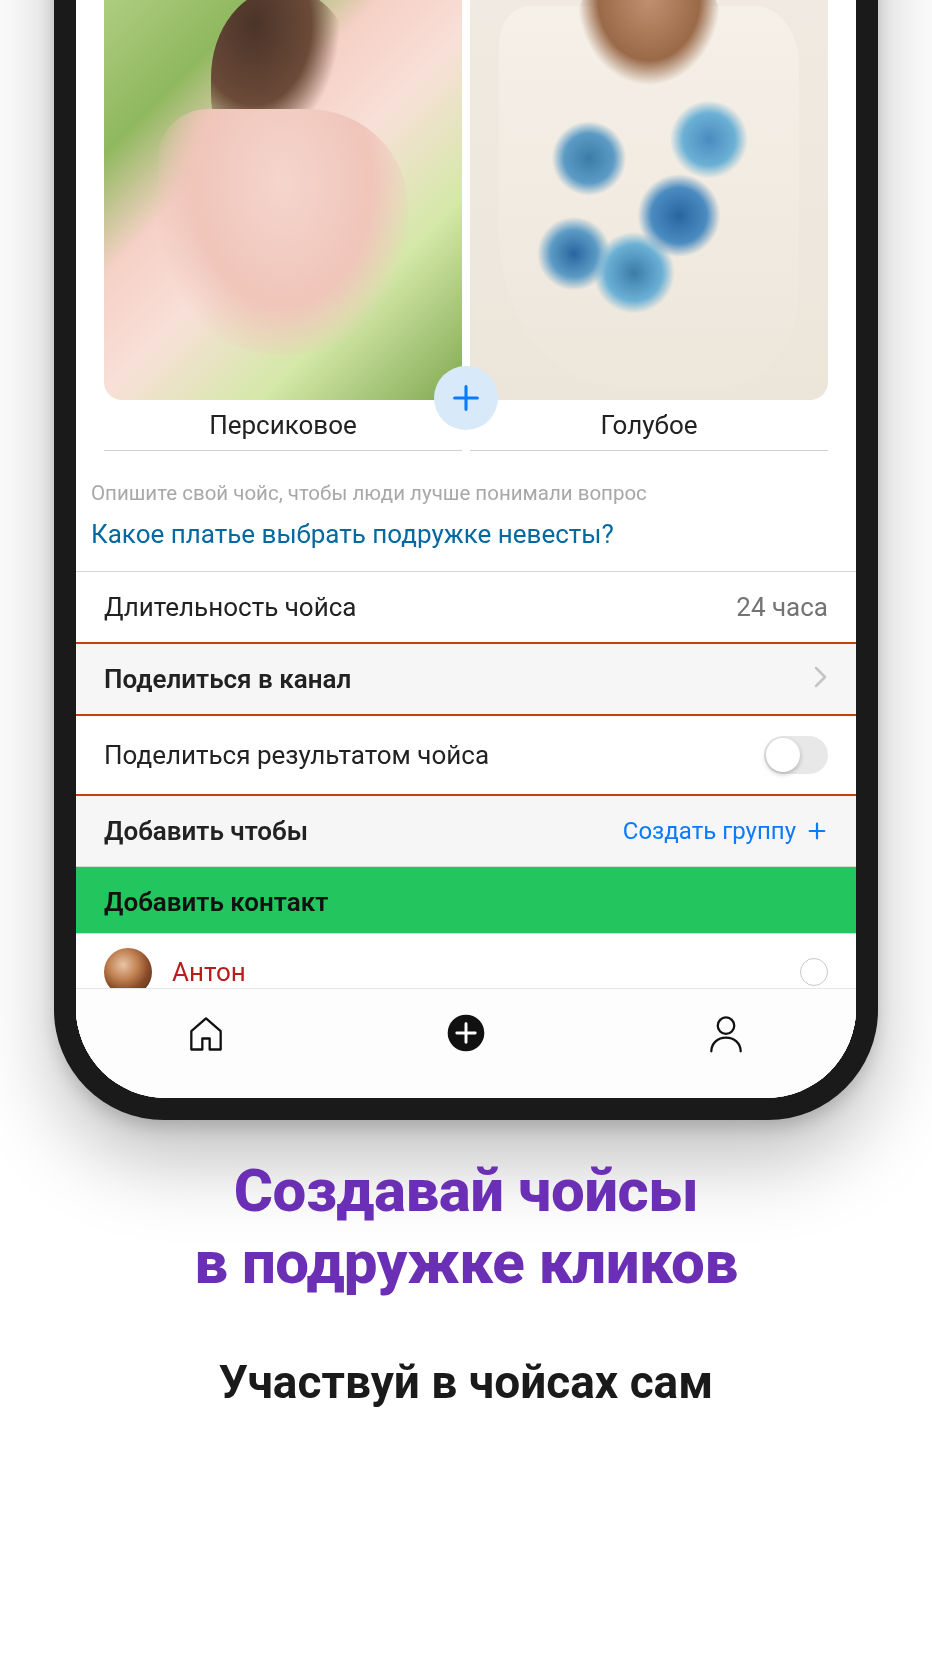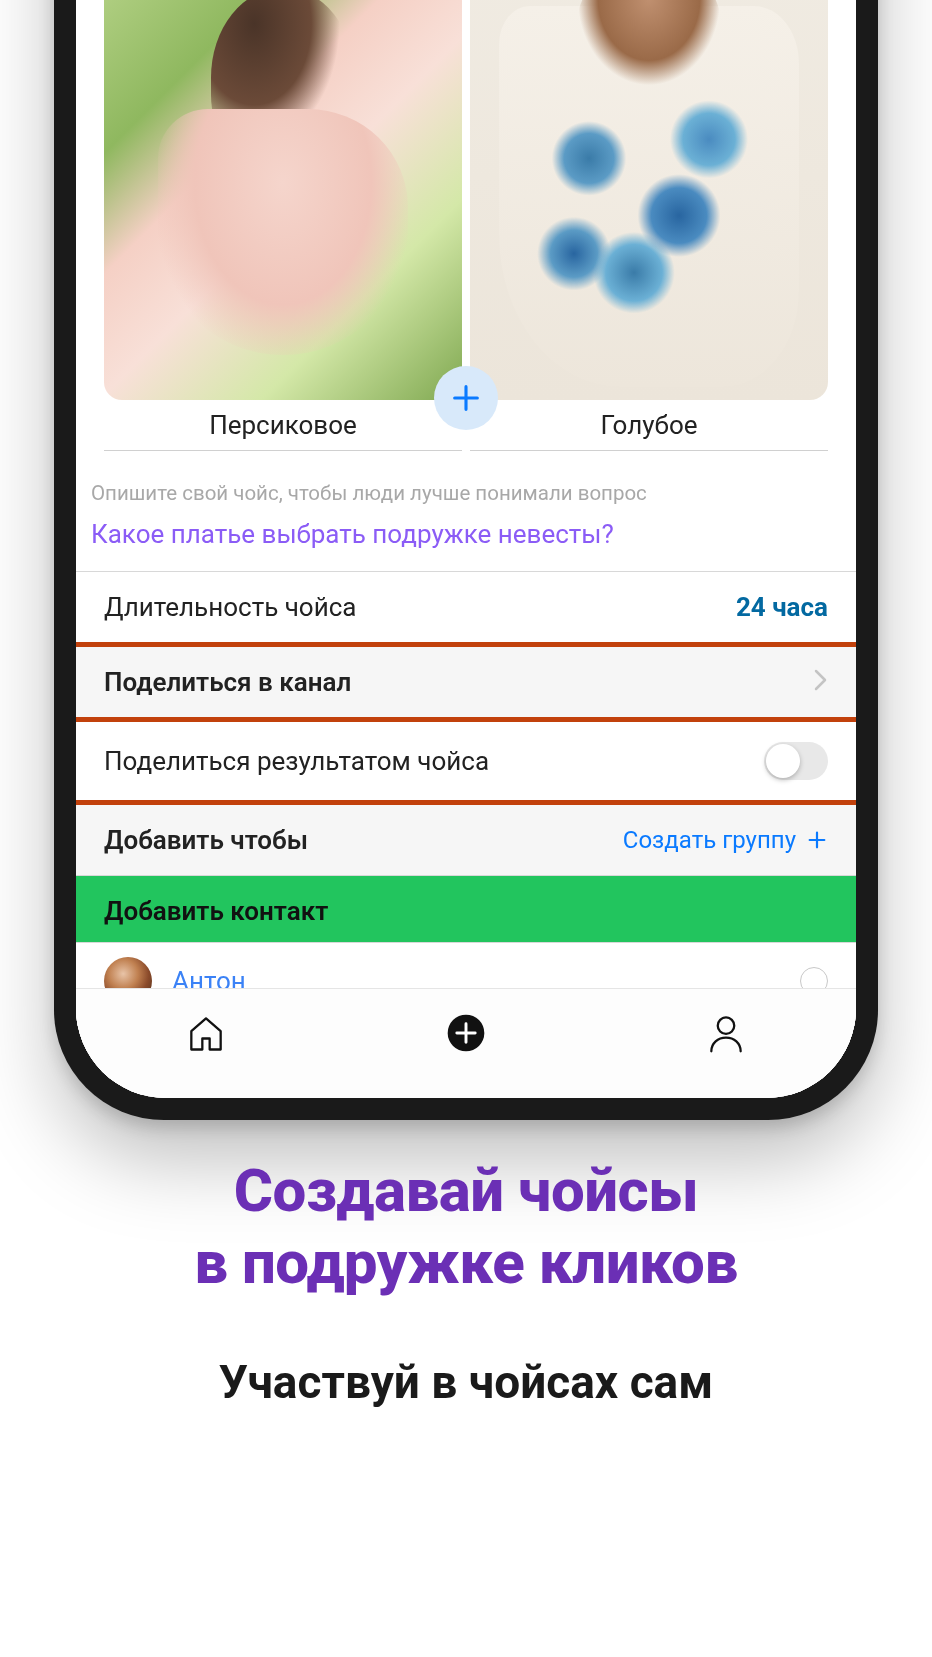--- a/index.html
+++ b/index.html
@@ -152,34 +152,34 @@
     padding: 30px 15px 22px;
     border-bottom: 1px solid #d8d8d8;
   }
   .desc-hint {
     font-size: 20.5px;
     color: #a8a8a8;
     margin-bottom: 14px;
   }
   .desc-value {
     font-size: 26px;
-    color: #8b5cf6;
+    color: #0369a1;
   }
   .setting-row {
     display: flex;
     align-items: center;
     justify-content: space-between;
     padding: 20px 28px;
-    border-bottom: 5px solid #c2410c;
+    border-bottom: 2px solid #c2410c;
     font-size: 26px;
     color: #222;
     background: #fff;
   }
   .setting-row.grey { background: #f6f6f6; }
-  .setting-value { color: #0369a1; font-weight: 700; }
+  .setting-value { color: #737373; font-weight: 400; }
   .chevron { color: #c4c4c4; font-size: 22px; margin-left: 12px; }
   .toggle {
     width: 64px;
     height: 38px;
     background: #e8e8e8;
     border-radius: 20px;
     position: relative;
   }
   .toggle::after {
     content: "";
@@ -223,21 +223,21 @@
   }
   .av1 { background: radial-gradient(circle at 40% 35%, #e8c4a8 0%, #c08050 35%, #8a4a2a 60%, #3a2818 100%); }
   .av2 { background: radial-gradient(circle at 55% 45%, #d88838 0%, #a05818 18%, #1a0f08 50%, #0a0604 100%); }
   .contact-main {
     flex: 1;
     display: flex;
     align-items: center;
     justify-content: space-between;
     padding: 6px 0;
   }
-  .contact-name { font-size: 26px; color: #3b82f6; }
+  .contact-name { font-size: 26px; color: #b91c1c; }
   .radio {
     width: 28px;
     height: 28px;
     border: 1.5px solid #c8c8c8;
     border-radius: 50%;
   }
   .tabbar {
     position: absolute;
     bottom: 0;
     left: 0;

